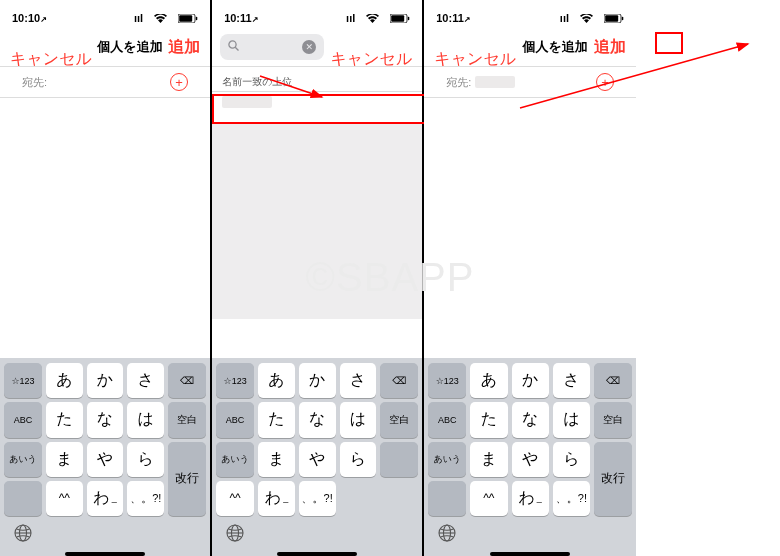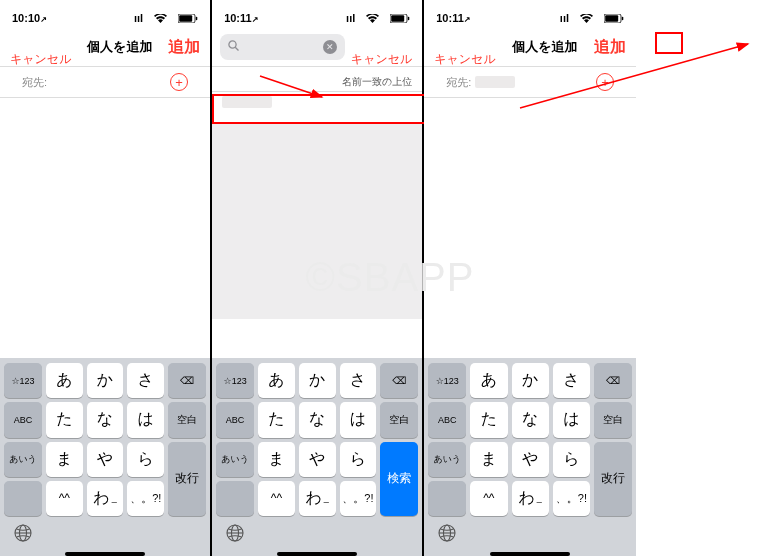--- a/index.html
+++ b/index.html
@@ -8,21 +8,20 @@
     background: #fff;
     width: 780px;
     height: 556px;
     position: relative;
     overflow: hidden;
   }
   .screens {
     display: flex;
     width: 636px;
     height: 556px;
-    text-align: right;
   }
   .screen {
     width: 260px;
     height: 556px;
     background: #fff;
     position: relative;
     border-right: 2px solid #000;
     display: flex;
     flex-direction: column;
   }
@@ -39,21 +38,21 @@
   }
   .status-right { display: flex; align-items: center; gap: 11px; }
   .nav {
     height: 38px;
     display: flex;
     align-items: center;
     justify-content: space-between;
     padding: 0 10px;
     background: #fff;
   }
-  .nav-left { color: #ff3b30; font-size: 12px; margin-top: 24px; }
+  .nav-left { color: #ff3b30; font-size: 16px; margin-top: 24px; }
   .nav-title { font-size: 13px; font-weight: 700; }
   .nav-right { color: #ff3b30; font-size: 16px; font-weight:700;}
   .search-wrap {
     flex: 1;
     display: flex;
     align-items: center;
     background: #e9e9eb;
     border-radius: 8px;
     height: 26px;
     padding: 0 8px;
@@ -243,21 +242,20 @@
         <div class="key side">⌫</div>
         <div class="key side small">ABC</div>
         <div class="key">た</div>
         <div class="key">な</div>
         <div class="key">は</div>
         <div class="key side">空白</div>
         <div class="key side small">あいう</div>
         <div class="key">ま</div>
         <div class="key">や</div>
         <div class="key">ら</div>
-        <div class="key side tall blue">検索</div>
         <div class="key side"></div>
         <div class="key" style="font-size:12px">^^</div>
         <div class="key">
             <span>わ</span>
             <span style="font-size:9px;margin-left:2px;">_</span>
           </div>
         <div class="key" style="font-size:11px">、。?!</div>
       </div>
       <div class="kb-bottom">
         <span class="globe">

